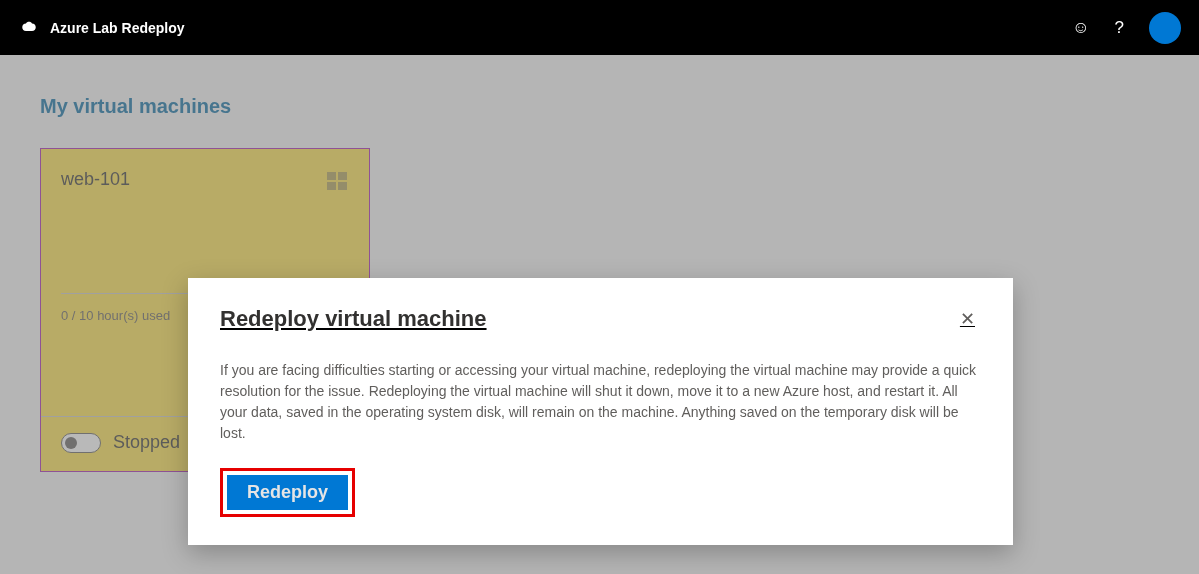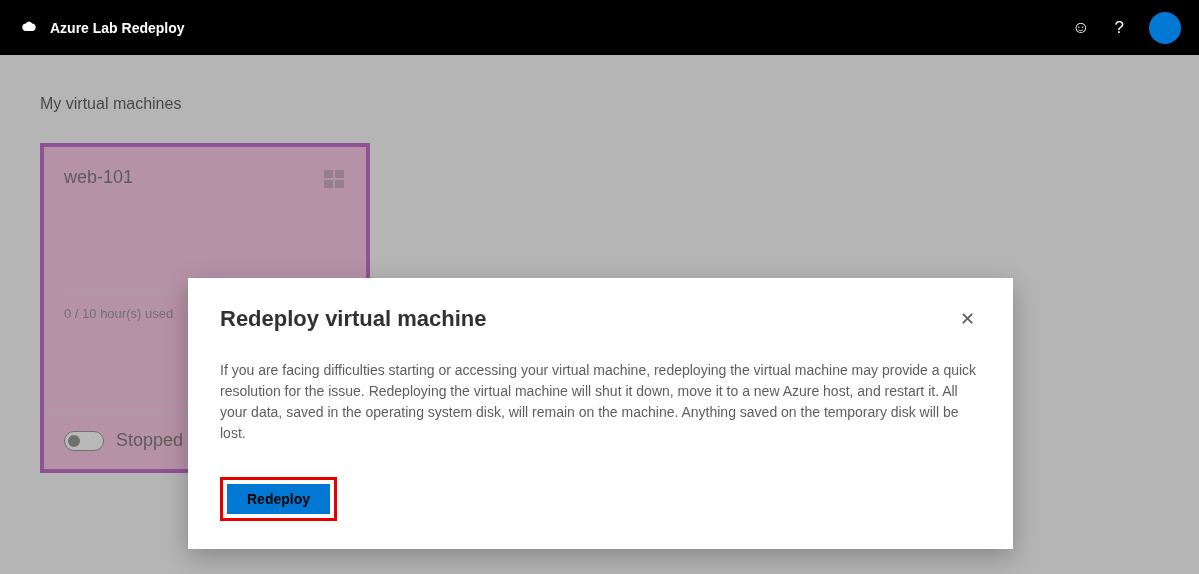--- a/index.html
+++ b/index.html
@@ -54,29 +54,29 @@
       width: 32px;
       height: 32px;
       border-radius: 50%;
       background: #0078d4;
       cursor: pointer;
     }
     .main-content {
       padding: 40px 40px 0 40px;
     }
     .page-title {
-      font-size: 16px;
-      font-weight: 400;
-      color: #000000;
+      font-size: 20px;
+      font-weight: 700;
+      color: #0369a1;
       margin-bottom: 30px;
     }
     .vm-card {
       width: 330px;
-      border: 4px solid #a21caf;
-      background: #f9a8d4;
+      border: 1px solid #a21caf;
+      background: #fde047;
       position: relative;
       padding: 20px 20px 0 20px;
       margin-top: 19px;
     }
     .vm-card-header {
       display: flex;
       justify-content: space-between;
       align-items: flex-start;
       margin-bottom: 100px;
     }
@@ -144,51 +144,52 @@
       width: 825px;
       background: #fff;
       box-shadow: 0 8px 24px rgba(0,0,0,0.25);
       padding: 28px 32px 28px 32px;
     }
     .dialog-header {
       display: flex;
       justify-content: space-between;
       align-items: flex-end;
       margin-bottom: 28px;
+      text-decoration: underline;
     }
     .dialog-title {
       font-size: 22px;
       font-weight: 600;
       color: #323130;
     }
     .close-btn {
       background: none;
       border: none;
       font-size: 18px;
       color: #605e5c;
       cursor: pointer;
       padding: 2px 6px;
     }
     .dialog-body {
       font-size: 14px;
       color: #605e5c;
       line-height: 1.5;
-      margin-bottom: 33px;
+      margin-bottom: 24px;
     }
     .redeploy-highlight {
       border: 3px solid #e60000;
       display: inline-block;
       padding: 4px;
     }
     .redeploy-btn {
       background: #0078d4;
-      color: #000000;
+      color: #e5e5e5;
       border: none;
       padding: 7px 20px;
-      font-size: 14px;
+      font-size: 18px;
       font-weight: 600;
       cursor: pointer;
     }
   </style>
 </head>
 <body>
 
 <div class="top-bar">
   <div class="top-bar-left">
     <span class="logo-icon">

